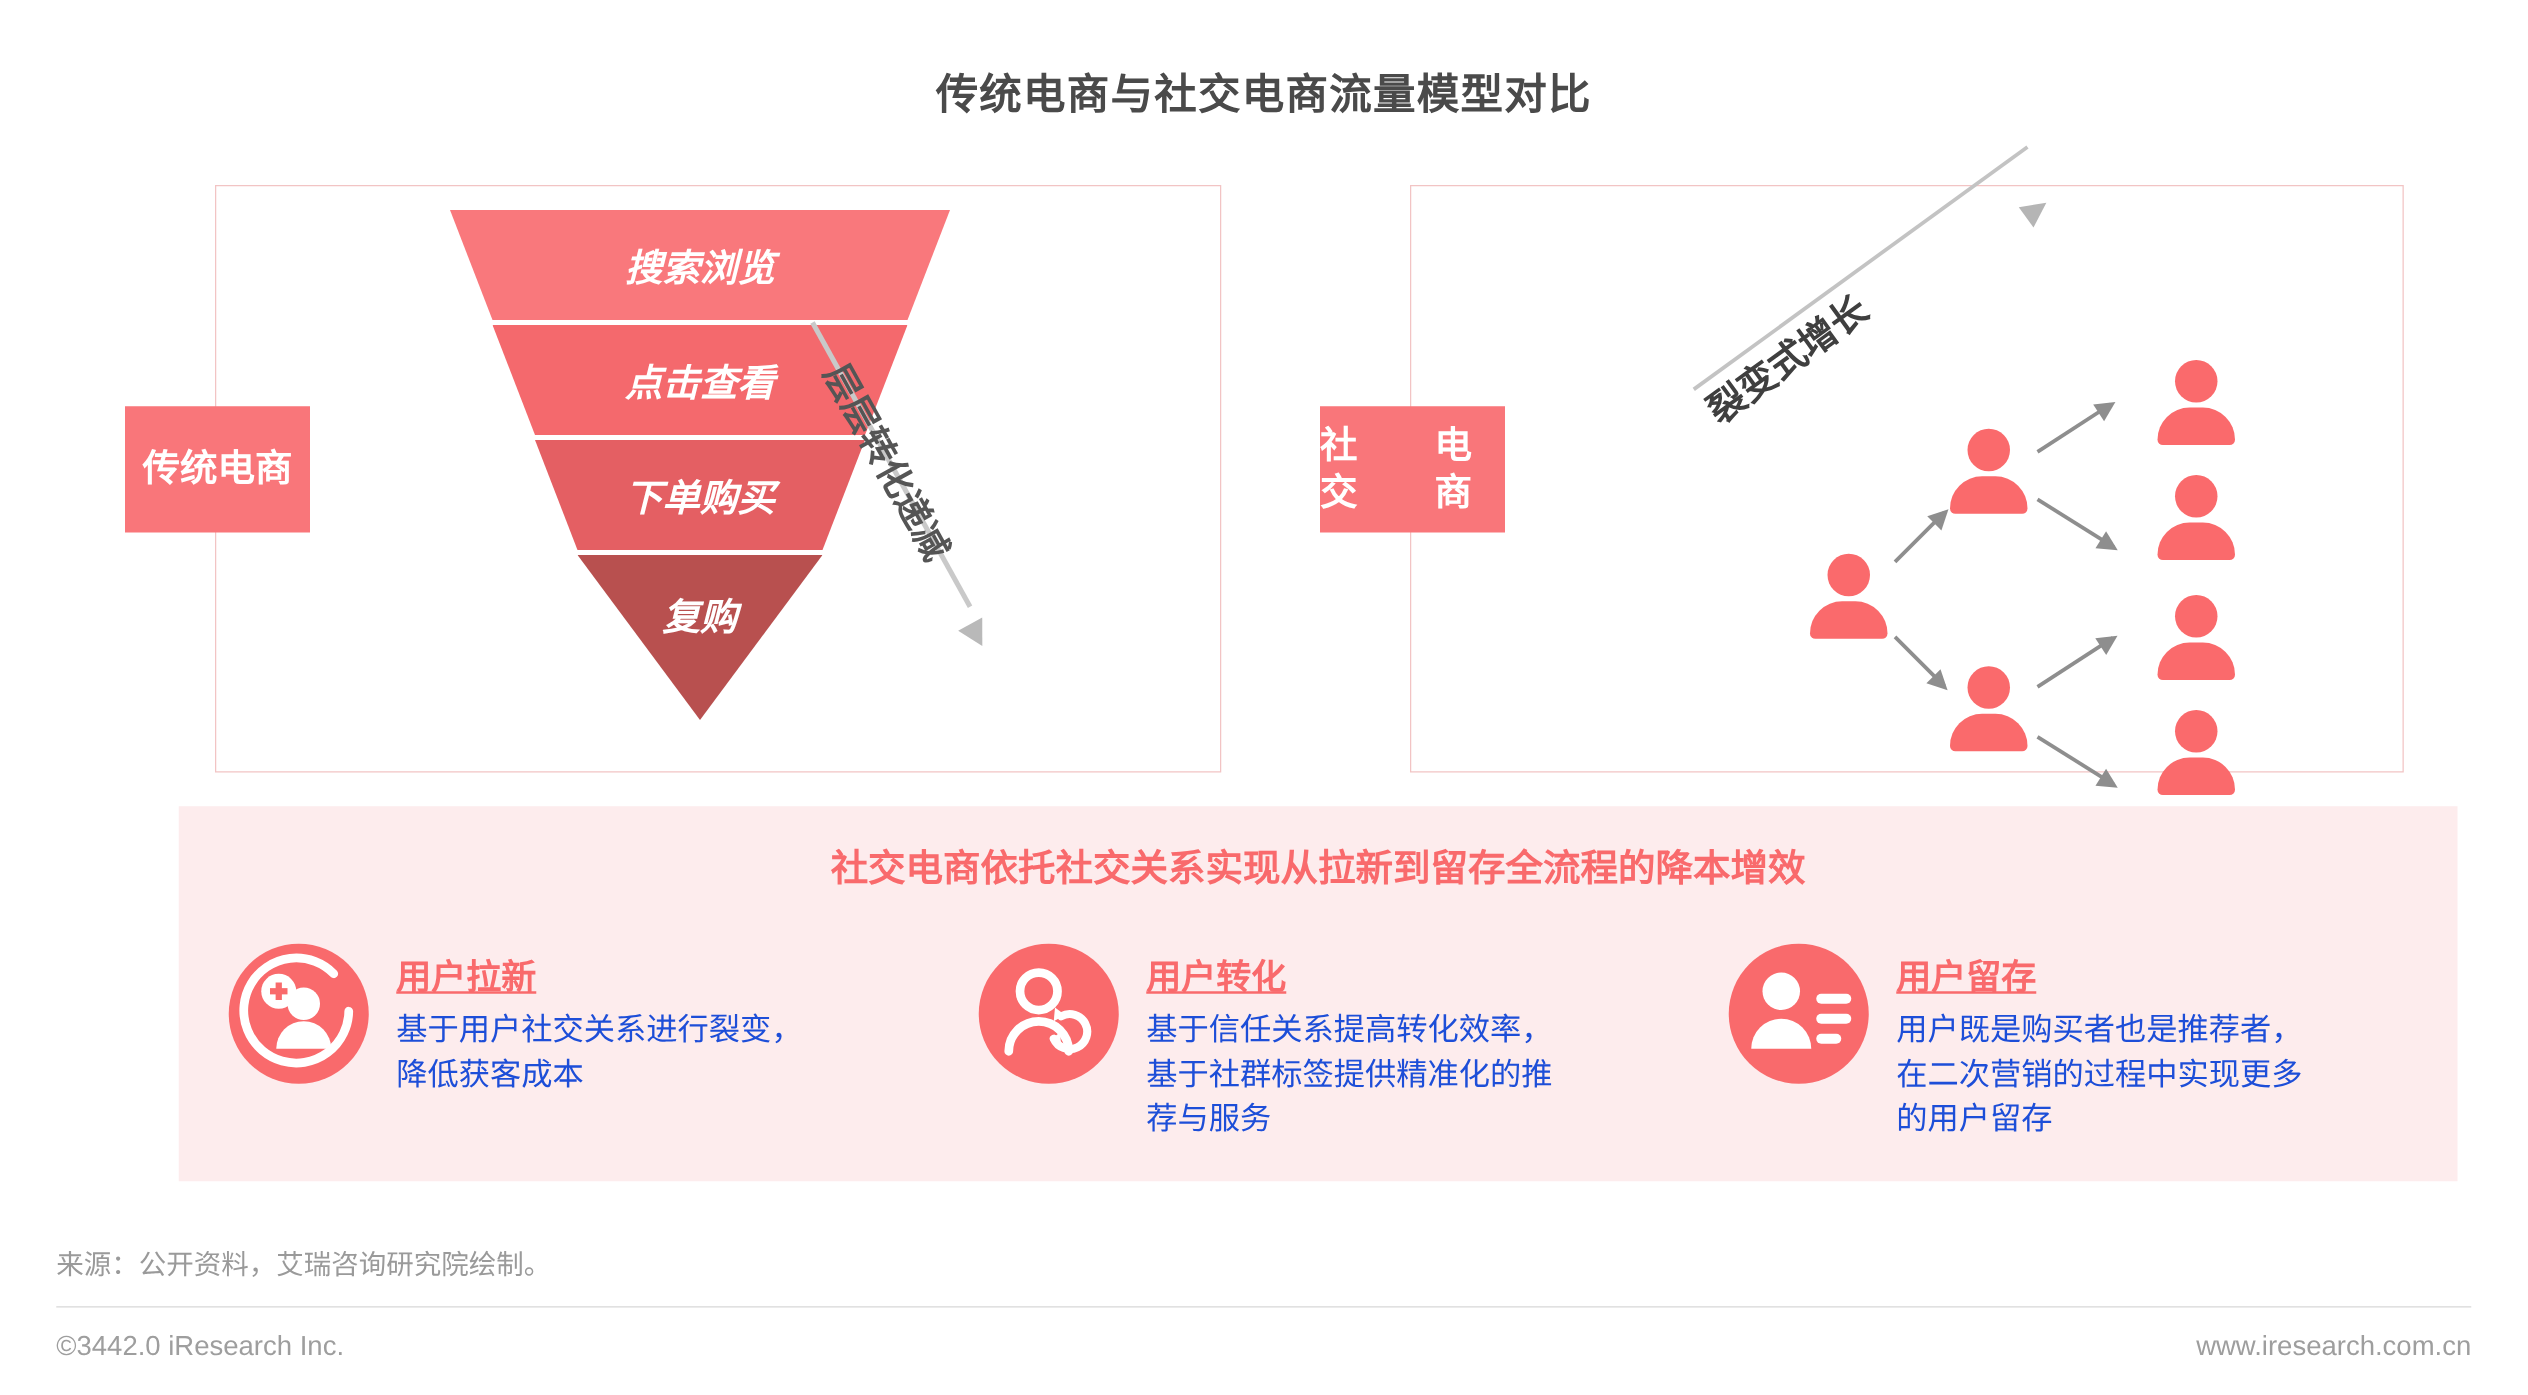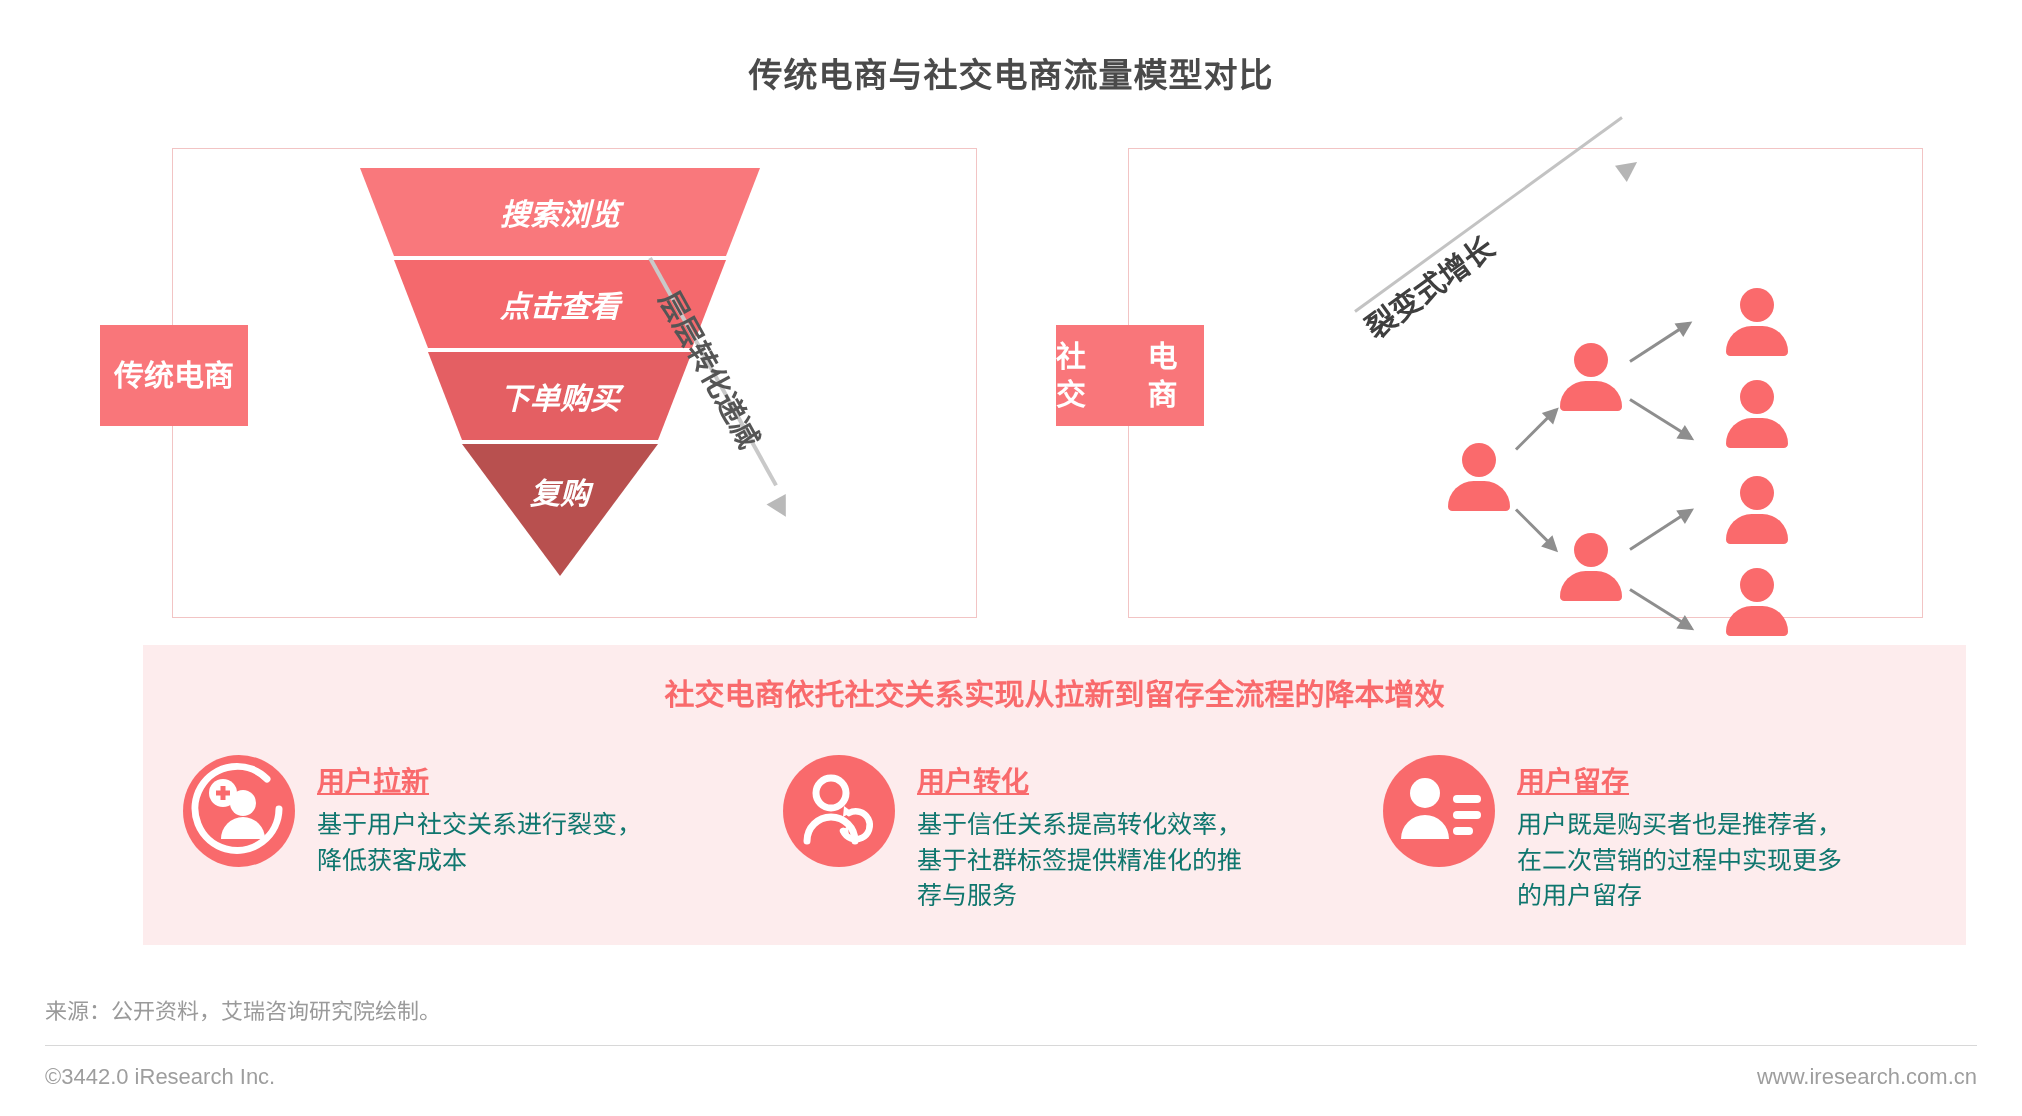--- a/index.html
+++ b/index.html
@@ -225,21 +225,21 @@
   .feature-text { padding-top: 4px; width: 340px; }
   .feature-title {
     font-size: 28px;
     font-weight: bold;
     color: #f96a6c;
     margin-bottom: 8px;
     text-decoration: underline;
   }
   .feature-desc {
     font-size: 25px;
-    color: #0f766e;
+    color: #1d4ed8;
     line-height: 1.42;
   }
 
   
   #source-note {
     position: absolute;
     left: 45px;
     top: 993px;
     font-size: 22px;
     color: #9a9a9a;

